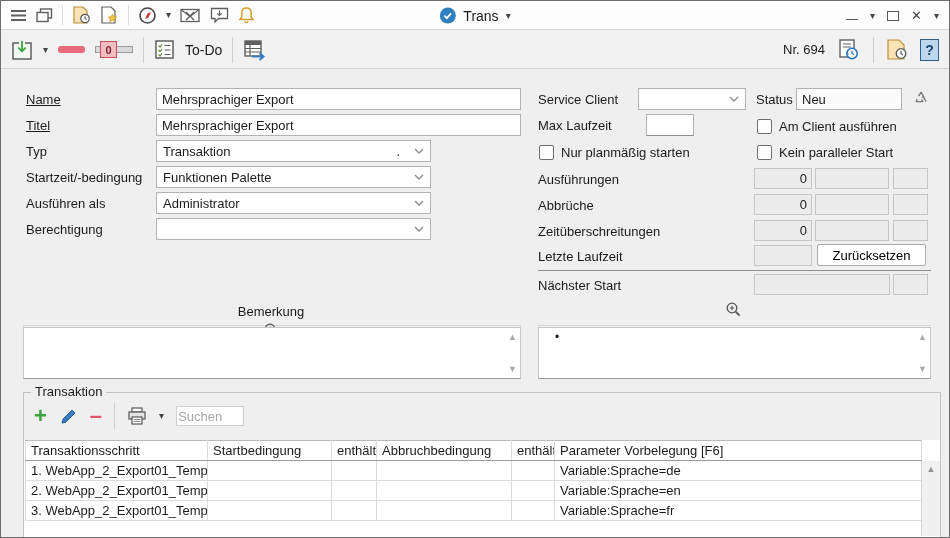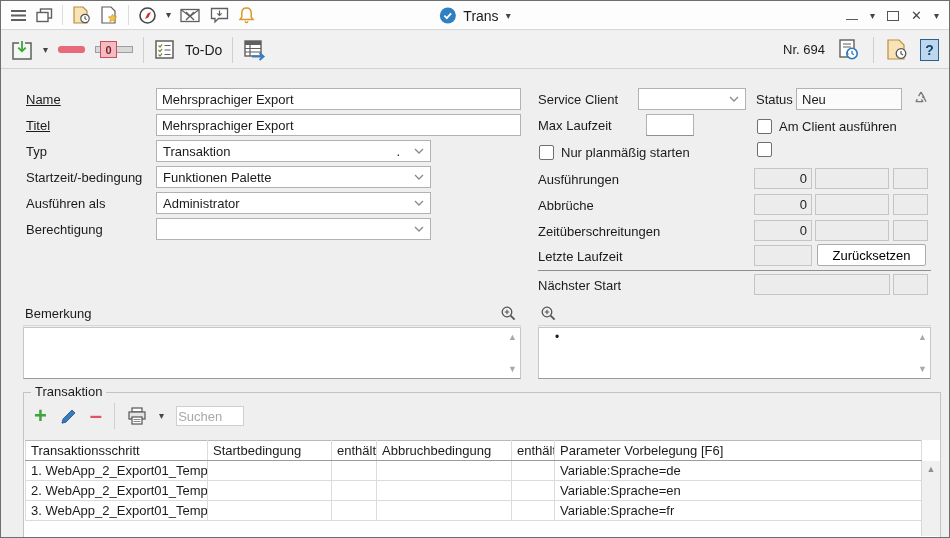--- a/index.html
+++ b/index.html
@@ -51,21 +51,21 @@
   .dis{ background:#ececec; border:1px solid #c5c5c5; height:21px; display:flex; align-items:center; }
   .dis.num{ justify-content:flex-end; padding-right:4px; }
   .cbrow{ display:flex; align-items:center; gap:7px; }
   .cbox{ width:15px; height:15px; background:#fff; border:1px solid #6f6f6f; border-radius:2px; flex:0 0 auto;}
   .btn{ background:#fff; border:1px solid #ababab; border-radius:2px; height:22px; font-size:13px;
         display:flex; align-items:center; justify-content:center; font-family:"Liberation Sans",sans-serif;}
   .hsep{ height:1px; background:#8f8f8f; }
 
   
   .panel-head{ position:absolute; height:25px; border-bottom:1px solid #d6d6d6; display:flex;
-               align-items:center; justify-content:space-between; padding:0 4px 0 2px;}
+               align-items:center; justify-content:space-between; padding:0 4px 0 2px;flex-direction:column;}
   .panel-title{ display:flex; align-items:center; gap:7px; }
   .panel-body{ position:absolute; background:#fff; border:1px solid #c6c6c6; border-bottom-color:#9a9a9a; }
   .scroll-arrows{ position:absolute; right:3px; top:4px; bottom:4px; display:flex; flex-direction:column;
                   justify-content:space-between; align-items:center; color:#a9a9a9; font-size:9px; }
 
   
   .group{ position:absolute; left:22px; top:391px; width:918px; height:146px; border:1px solid #c3c3c3; }
   .group-legend{ position:absolute; top:-9px; left:7px; background:#efefef; padding:0 4px; font-size:13px; }
   .group-white{ position:absolute; left:0; top:47px; right:0; bottom:0; background:#fff; }
   .group-toolbar{ position:absolute; left:10px; top:6px; height:34px; display:flex; align-items:center; gap:12px; }
@@ -296,20 +296,21 @@
     <span class="cbox"></span>
     <span class="lbl">Am Client ausführen</span>
   </div>
 
   <div class="abs cbrow" style="left:538px; top:141px;">
     <span class="cbox"></span>
     <span class="lbl">Nur planmäßig starten</span>
   </div>
   <div class="abs cbrow" style="left:756px; top:141px;">
     <span class="cbox"></span>
+    <span class="lbl">Kein paralleler Start</span>
   </div>
 
   <div class="abs lbl" style="left:537px; top:168px;">Ausführungen</div>
   <div class="abs dis num" style="left:753px; top:167px; width:58px;">0</div>
   <div class="abs dis" style="left:814px; top:167px; width:74px;"></div>
   <div class="abs dis" style="left:892px; top:167px; width:35px;"></div>
 
   <div class="abs lbl" style="left:537px; top:194px;">Abbrüche</div>
   <div class="abs dis num" style="left:753px; top:193px; width:58px;">0</div>
   <div class="abs dis" style="left:814px; top:193px; width:74px;"></div>

